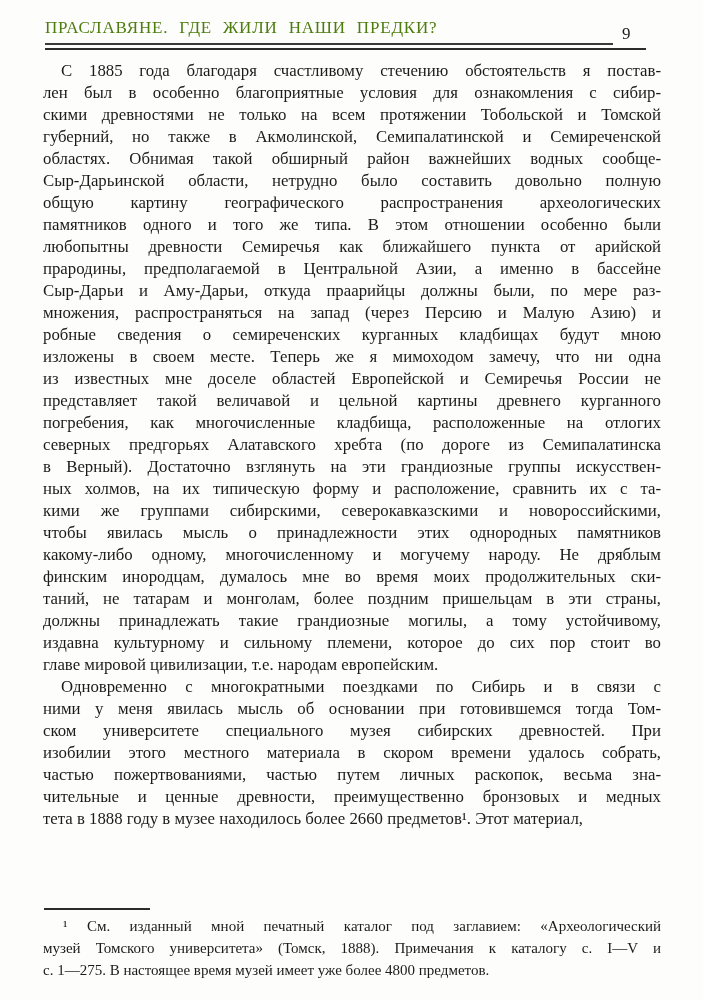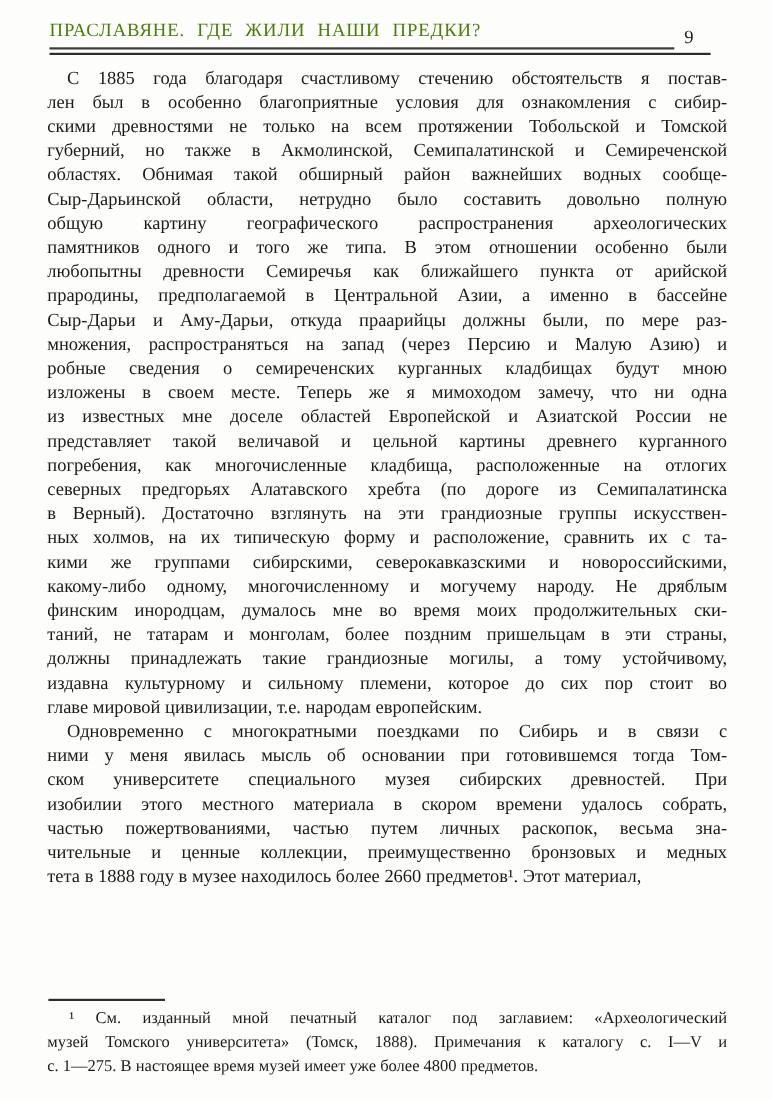--- a/index.html
+++ b/index.html
@@ -117,39 +117,40 @@
       <div class="line">областях. Обнимая такой обширный район важнейших водных сообще-</div>
       <div class="line">Сыр-Дарьинской области, нетрудно было составить довольно полную</div>
       <div class="line">общую картину географического распространения археологических</div>
       <div class="line">памятников одного и того же типа. В этом отношении особенно были</div>
       <div class="line">любопытны древности Семиречья как ближайшего пункта от арийской</div>
       <div class="line">прародины, предполагаемой в Центральной Азии, а именно в бассейне</div>
       <div class="line">Сыр-Дарьи и Аму-Дарьи, откуда праарийцы должны были, по мере раз-</div>
       <div class="line">множения, распространяться на запад (через Персию и Малую Азию) и</div>
       <div class="line">робные сведения о семиреченских курганных кладбищах будут мною</div>
       <div class="line">изложены в своем месте. Теперь же я мимоходом замечу, что ни одна</div>
-      <div class="line">из известных мне доселе областей Европейской и Азиатской России не</div>
+      <div class="line">из известных мне доселе областей Европейской и Семиречья России не</div>
       <div class="line">представляет такой величавой и цельной картины древнего курганного</div>
       <div class="line">погребения, как многочисленные кладбища, расположенные на отлогих</div>
       <div class="line">северных предгорьях Алатавского хребта (по дороге из Семипалатинска</div>
       <div class="line">в Верный). Достаточно взглянуть на эти грандиозные группы искусствен-</div>
       <div class="line">ных холмов, на их типическую форму и расположение, сравнить их с та-</div>
       <div class="line">кими же группами сибирскими, северокавказскими и новороссийскими,</div>
+      <div class="line">чтобы явилась мысль о принадлежности этих однородных памятников</div>
       <div class="line">какому-либо одному, многочисленному и могучему народу. Не дряблым</div>
       <div class="line">финским инородцам, думалось мне во время моих продолжительных ски-</div>
       <div class="line">таний, не татарам и монголам, более поздним пришельцам в эти страны,</div>
       <div class="line">должны принадлежать такие грандиозные могилы, а тому устойчивому,</div>
       <div class="line">издавна культурному и сильному племени, которое до сих пор стоит во</div>
       <div class="line last">главе мировой цивилизации, т.е. народам европейским.</div>
       <div class="line indent">Одновременно с многократными поездками по Сибирь и в связи с</div>
       <div class="line">ними у меня явилась мысль об основании при готовившемся тогда Том-</div>
       <div class="line">ском университете специального музея сибирских древностей. При</div>
       <div class="line">изобилии этого местного материала в скором времени удалось собрать,</div>
       <div class="line">частью пожертвованиями, частью путем личных раскопок, весьма зна-</div>
-      <div class="line">чительные и ценные коллекции, преимущественно бронзовых и медных</div>
+      <div class="line">чительные и ценные древности, преимущественно бронзовых и медных</div>
       <div class="line last">тета в 1888 году в музее находилось более 2660 предметов¹. Этот материал,</div>
     </div>
 
   <div class="footnote-rule"></div>
 
   <div class="footnote-text">
       <div class="line indent">¹ См. изданный мной печатный каталог под заглавием: «Археологический</div>
       <div class="line">музей Томского университета» (Томск, 1888). Примечания к каталогу с. I—V и</div>
       <div class="line last">с. 1—275. В настоящее время музей имеет уже более 4800 предметов.</div>
     </div>

